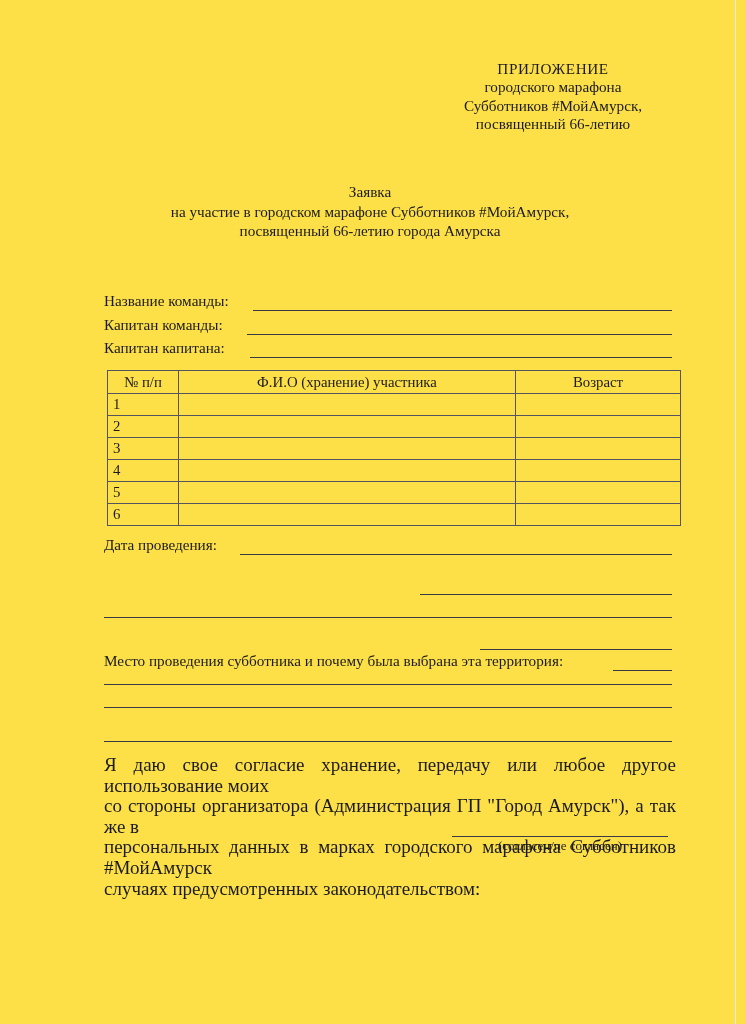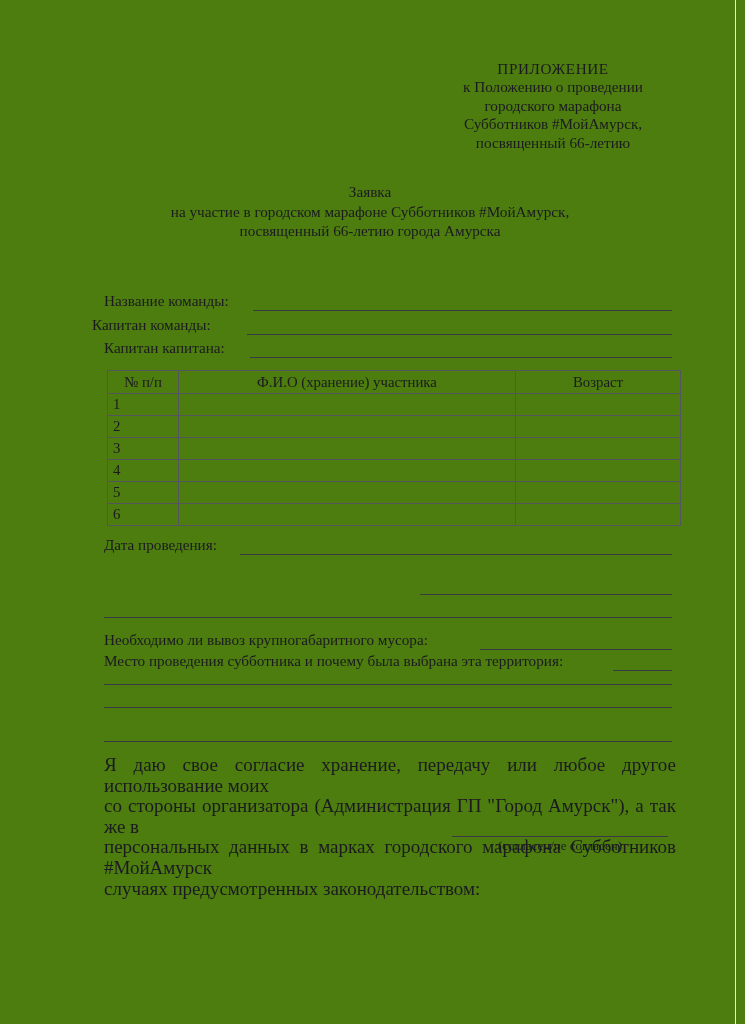--- a/index.html
+++ b/index.html
@@ -17,21 +17,21 @@
     color: #1b1b1f;
     -webkit-font-smoothing: antialiased;
   }
 
   .page {
     position: absolute;
     left: 0;
     top: 0;
     width: 745px;
     height: 1024px;
-    background: #4d7c0f;
+    background: #fde047;
     box-sizing: border-box;
   }
 
   
   .page-edge {
     position: absolute;
     top: 0;
     left: 735px;
     width: 1px;
     height: 1024px;
@@ -143,36 +143,35 @@
 </head>
 <body>
 
 <div class="page">
   <div class="page-edge"></div>
 
   <div class="content">
 
     <div class="appendix-block">
       <div class="appendix-title">ПРИЛОЖЕНИЕ</div>
-      <div>к Положению о проведении</div>
       <div>городского марафона</div>
       <div>Субботников #МойАмурск,</div>
       <div>посвященный 66-летию</div>
     </div>
 
     <div class="doc-title">
       <div>Заявка</div>
       <div>на участие в городском марафоне Субботников #МойАмурск,</div>
       <div>посвященный 66-летию города Амурска</div>
     </div>
 
     <div class="field" style="left:104px; top:292px;">Название команды:</div>
     <div class="rule" style="left:253px; top:310px; width:419px;"></div>
 
-    <div class="field" style="left:92px; top:316px;">Капитан команды:</div>
+    <div class="field" style="left:104px; top:316px;">Капитан команды:</div>
     <div class="rule" style="left:247px; top:334px; width:425px;"></div>
 
     <div class="field" style="left:104px; top:339px;">Капитан капитана:</div>
     <div class="rule" style="left:250px; top:357px; width:422px;"></div>
 
     <table class="table">
       <colgroup>
         <col class="col-num">
         <col class="col-name">
         <col class="col-age">
@@ -217,21 +216,20 @@
         </tr>
       </tbody>
     </table>
 
     <div class="field" style="left:104px; top:536px;">Дата проведения:</div>
     <div class="rule" style="left:240px; top:554px; width:432px;"></div>
 
     <div class="rule" style="left:420px; top:594px; width:252px;"></div>
     <div class="rule" style="left:104px; top:617px; width:568px;"></div>
 
-    <div class="field" style="left:104px; top:631px;">Необходимо ли вывоз крупногабаритного мусора:</div>
     <div class="rule" style="left:480px; top:649px; width:192px;"></div>
 
     <div class="field" style="left:104px; top:652px;">Место проведения субботника и почему была выбрана эта территория:</div>
     <div class="rule" style="left:613px; top:670px; width:59px;"></div>
     <div class="rule" style="left:104px; top:684px; width:568px;"></div>
     <div class="rule" style="left:104px; top:707px; width:568px;"></div>
     <div class="rule" style="left:104px; top:741px; width:568px;"></div>
 
     <div class="consent">
       <div>Я даю свое согласие хранение, передачу или любое другое использование моих</div>

